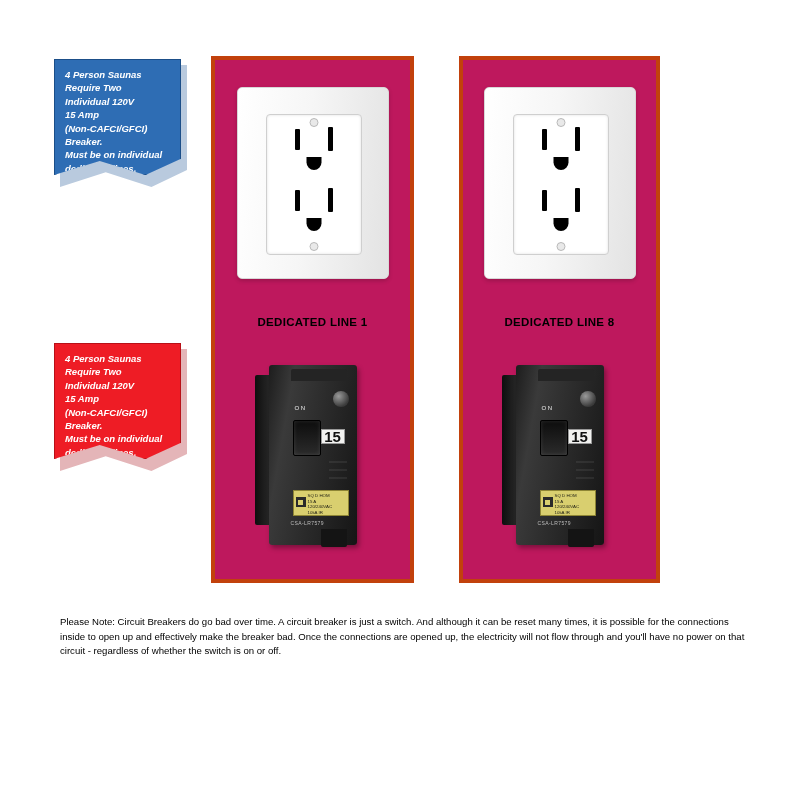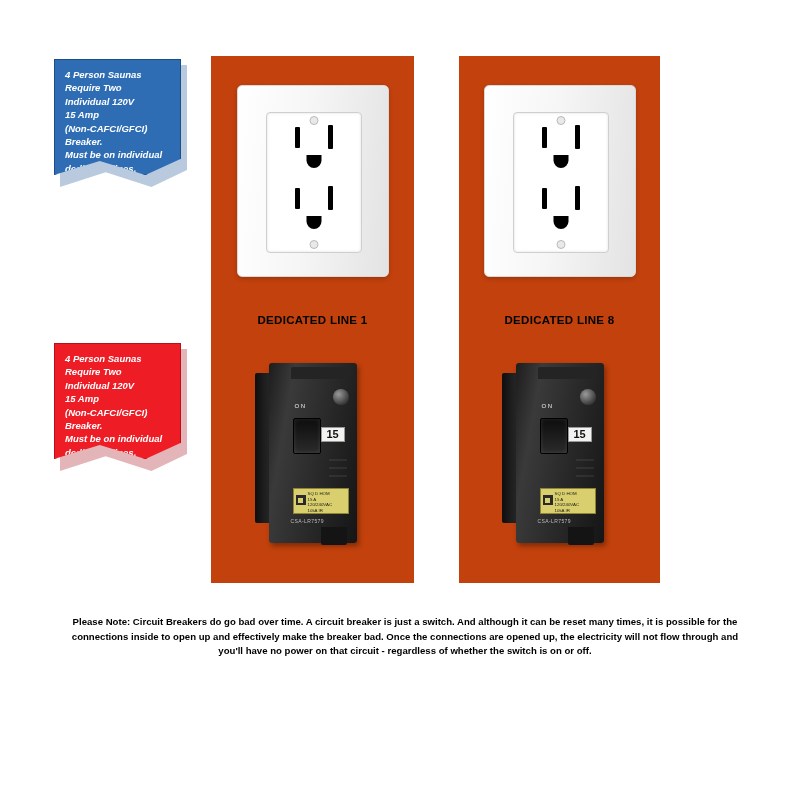--- a/index.html
+++ b/index.html
@@ -52,22 +52,22 @@
     z-index: 4;
     clip-path: polygon(0 0, 100% 0, 100% 86%, 72% 100%, 36% 88%, 0 100%);
   }
   .ribbon-shadow.blue-sh { left: 60px; top: 65px; background: #b9cade; }
   .ribbon-shadow.red-sh  { left: 60px; top: 349px; background: #e4b5b8; }
   .ribbon p { margin: 0; }
 
   
   .panel {
     position: absolute;
-    border: 2px solid #c2410c;
-    background: #c2410c;
+    border: 4px solid #c2410c;
+    background: #be185d;
     box-sizing: border-box;
   }
   #panel-1 { left: 211px; top: 56px; width: 203px; height: 527px; }
   #panel-2 { left: 459px; top: 56px; width: 201px; height: 527px; }
 
   
   .outlet-wrap {
     position: absolute;
     left: 50%;
     transform: translateX(-50%);
@@ -222,21 +222,21 @@
   }
   .breaker-amp {
     position: absolute;
     left: 52px;
     top: 64px;
     width: 22px;
     height: 13px;
     background: #f2f2f0;
     border: 1px solid #999;
     color: #111;
-    font-size: 11px;
+    font-size: 15px;
     font-weight: bold;
     text-align: center;
     line-height: 13px;
   }
   .breaker-brand {
     position: absolute;
     left: 24px;
     top: 125px;
     width: 56px;
     height: 26px;
@@ -279,24 +279,23 @@
     height: 2px;
     background: rgba(255,255,255,0.07);
   }
 
   
   #footnote {
     position: absolute;
     left: 60px;
     top: 615px;
     width: 690px;
-    text-align: center;
     font-size: 9.6px;
     line-height: 14.5px;
-    font-weight: bold;
+    font-weight: normal;
     color: #000000;
   }
 </style>
 </head>
 <body>
 
 <div class="ribbon-shadow blue-sh"></div>
 <div class="ribbon ribbon-blue">
   <p>4 Person Saunas</p>
   <p>Require Two</p>

